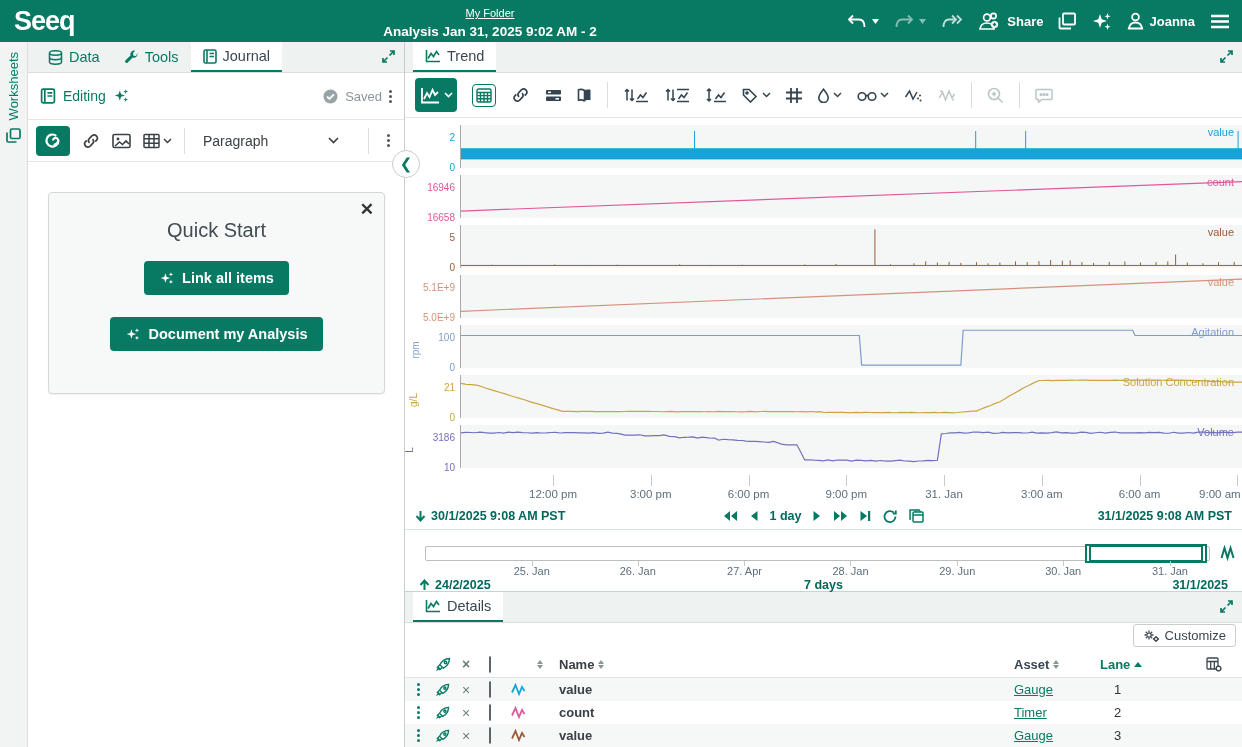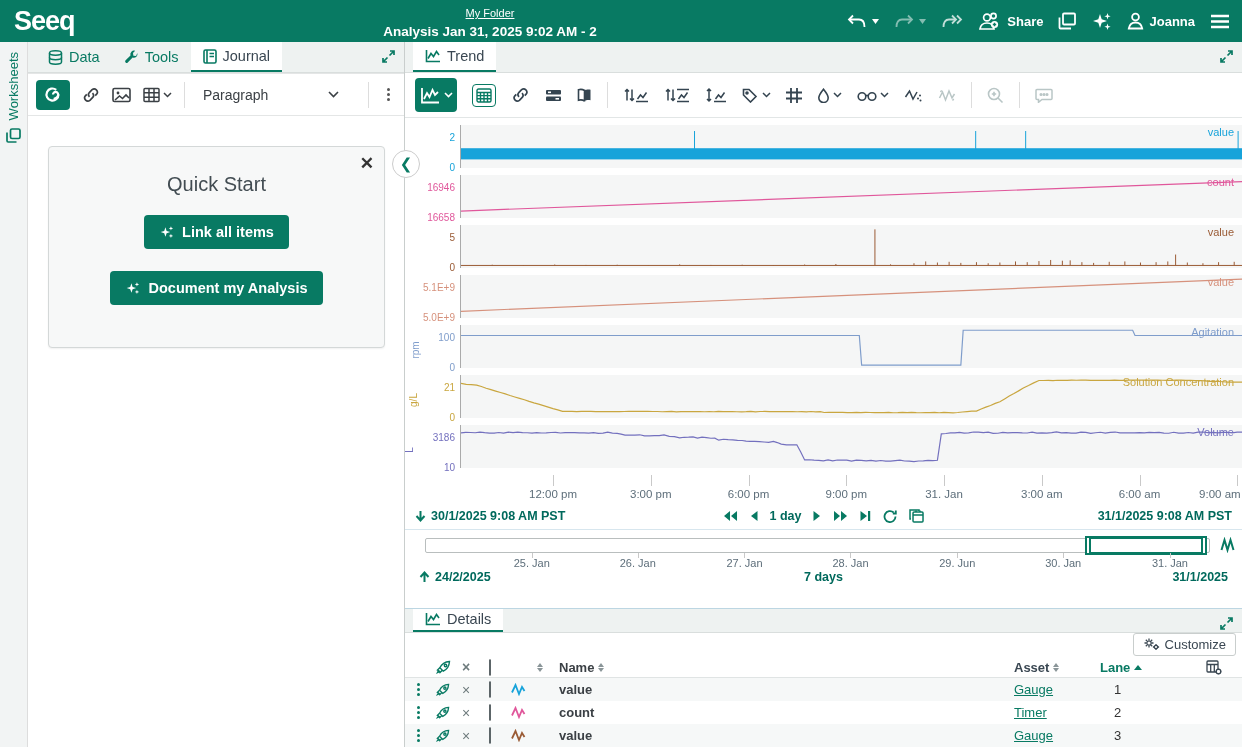--- a/index.html
+++ b/index.html
@@ -99,21 +99,21 @@
 
   .tctrl { height:26px; display:flex; align-items:center; padding:0 10px; position:relative;
     color:#00695c; font-size:12.5px; font-weight:600; }
   .tctrl-center { position:absolute; left:50%; transform:translateX(-50%); display:flex;
     align-items:center; gap:12px; color:#087a63; }
   .pb { cursor:pointer; display:flex; align-items:center; }
   .tctrl-right { margin-left:auto; }
   .garrow { margin-right:5px; }
 
   
-  .rangesel { border-top:1px solid #d7e6ee; padding-top:8px; height:79px; position:relative;text-align:right; }
+  .rangesel { border-top:1px solid #d7e6ee; padding-top:16px; height:62px; position:relative;text-align:right; }
   .rs-barwrap { margin:0 32px 0 20px; position:relative; height:15px; }
   .rs-bar { position:absolute; inset:0; background:#fff; border:1px solid #b9bebe; border-radius:2px; }
   .rs-region { position:absolute; top:-2px; bottom:-2px; left:84.4%; width:14.8%;
     border-top:3px solid #087a63; border-bottom:3px solid #087a63; cursor:grab; }
   .rs-handle { position:absolute; top:-2px; bottom:-2px; width:6px; background:#fff;
     border:2px solid #087a63; cursor:ew-resize; }
   .rs-zig { position:absolute; right:-26px; top:-1px; cursor:pointer; }
   .rs-ticks { margin:0 32px 0 20px; position:relative; height:17px; }
   .rs-tick { position:absolute; top:0; width:1px; height:5px; background:#c9c9c9; }
   .rs-lbl { position:absolute; top:4px; transform:translateX(-50%); font-size:11px; color:#5d6e7a; white-space:nowrap; }
@@ -258,20 +258,44 @@
           </svg>
         <span>Journal</span>
       </span>
       <span class="tab-expand">
         <svg width="15" height="15" viewBox="0 0 15 15" fill="none" stroke="#087a63" stroke-width="1.7">
             <path d="M9 2h4v4M13 2L8.5 6.5M6 13H2V9M2 13l4.5-4.5"></path>
           </svg>
       </span>
     </div>
 
+    <div class="editing-row">
+      <svg width="16" height="16" viewBox="0 0 14 15" fill="none" stroke="#087a63" stroke-width="1.6">
+          <rect x="1" y="1" width="12" height="13" rx="1.5"></rect>
+          <path d="M4 1v13"></path>
+          <path d="M6.5 4.5H11M6.5 7.5H11"></path>
+        </svg>
+      <span class="editing-label">Editing</span>
+      <svg width="17" height="16" viewBox="0 0 20 19" fill="#087a63">
+          <path d="M8 3 L9.5 7.5 L14 9 L9.5 10.5 L8 15 L6.5 10.5 L2 9 L6.5 7.5 Z"></path>
+          <path d="M15 1.5 L15.7 3.6 L17.8 4.3 L15.7 5 L15 7.1 L14.3 5 L12.2 4.3 L14.3 3.6 Z"></path>
+          <path d="M15 11 L15.7 13.1 L17.8 13.8 L15.7 14.5 L15 16.6 L14.3 14.5 L12.2 13.8 L14.3 13.1 Z"></path>
+        </svg>
+      <span class="spacer"></span>
+      <svg width="15" height="15" viewBox="0 0 15 15">
+          <circle cx="7.5" cy="7.5" r="7" fill="#97a3a5"></circle>
+          <path d="M4 7.5l2.4 2.4L11 5.4" stroke="#fff" stroke-width="1.8" fill="none"></path>
+        </svg>
+      <span class="saved-label">Saved</span>
+      <span class="kdots gray">
+          <i></i>
+          <i></i>
+          <i></i>
+        </span>
+    </div>
 
     <div class="jtoolbar">
       <button class="jt-green">
         <svg width="20" height="20" viewBox="0 0 20 20" fill="none" stroke="#fff" stroke-width="2.2">
             <path d="M15.5 9.5a6 6 0 1 1-2.3-4.7"></path>
             <path d="M10 9.5a2.6 2.6 0 1 1 5.2 0c0 2.2-2 3.6-4.4 4.6"></path>
           </svg>
       </button>
       <span class="jt-ic">
         <svg width="18" height="16" viewBox="0 0 18 16" fill="none" stroke="currentColor" stroke-width="1.7">
@@ -698,21 +722,21 @@
       <div class="rs-ticks">
         <i class="rs-tick" style="left:13.6%"></i>
           <i class="rs-tick" style="left:27.1%"></i>
           <i class="rs-tick" style="left:40.7%"></i>
           <i class="rs-tick" style="left:54.2%"></i>
           <i class="rs-tick" style="left:67.8%"></i>
           <i class="rs-tick" style="left:81.3%"></i>
           <i class="rs-tick" style="left:94.9%"></i>
         <span class="rs-lbl" style="left:13.6%">25. Jan</span>
         <span class="rs-lbl" style="left:27.1%">26. Jan</span>
-        <span class="rs-lbl" style="left:40.7%">27. Jan</span>
+        <span class="rs-lbl" style="left:40.7%">27. Apr</span>
         <span class="rs-lbl" style="left:54.2%">28. Jan</span>
         <span class="rs-lbl" style="left:67.8%">29. Jun</span>
         <span class="rs-lbl" style="left:81.3%">30. Jan</span>
         <span class="rs-lbl" style="left:94.9%">31. Jan</span>
       </div>
       <div class="rs-dates">
         <svg class="garrow" width="11" height="12" viewBox="0 0 11 12" fill="none" stroke="#087a63" stroke-width="2">
             <path d="M5.5 11V3M1.5 6l4-4.5 4 4.5"></path>
           </svg>
         <span>24/2/2025</span>

